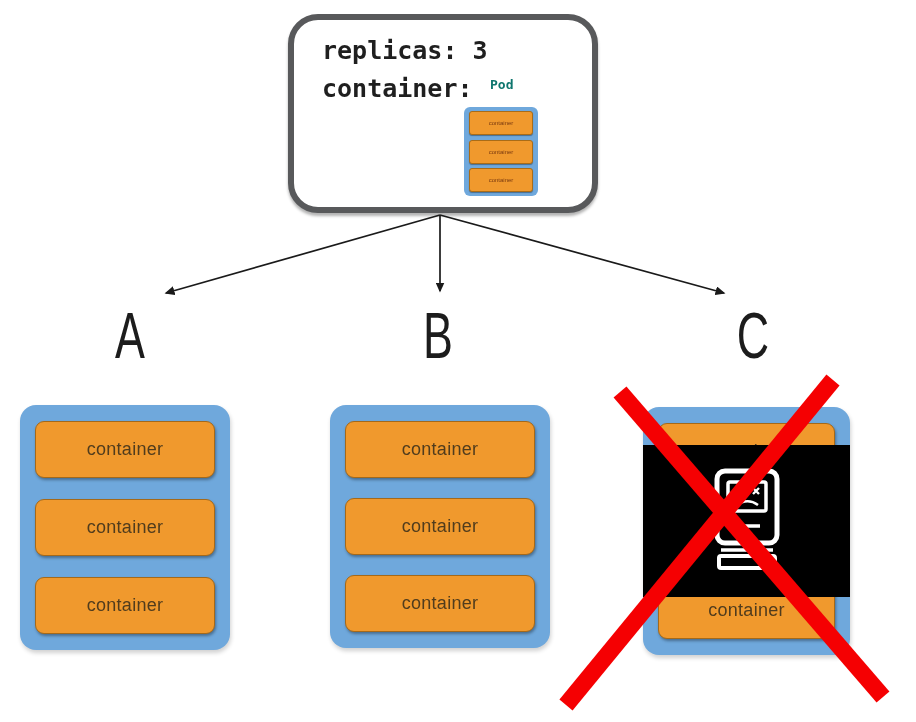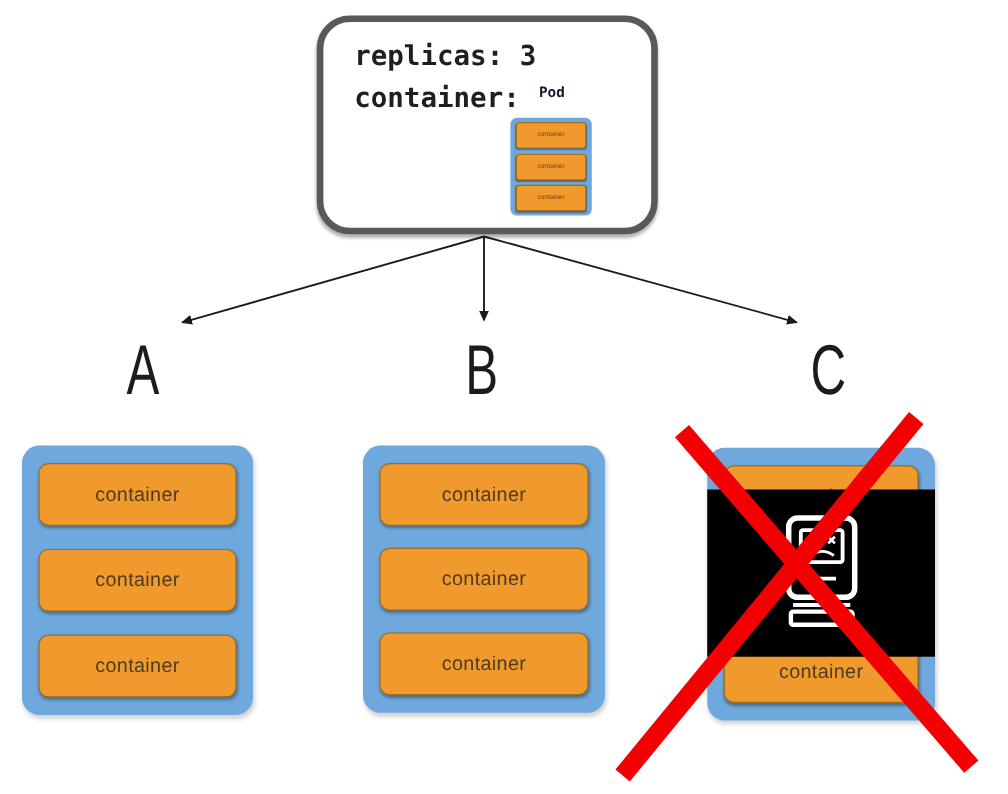--- a/index.html
+++ b/index.html
@@ -34,21 +34,21 @@
     white-space: pre;
   }
   .spec-line.l1 { top: 16px; }
   .spec-line.l2 { top: 54px; }
   .mini-pod-label {
     position: absolute;
     left: 196px; top: 57px;
     font-family: "DejaVu Sans Mono", "Liberation Mono", monospace;
     font-size: 13px;
     font-weight: bold;
-    color: #0f172a;
+    color: #0f766e;
   }
   .mini-pod {
     position: absolute;
     left: 170px; top: 87px;
     width: 74px; height: 89px;
     background: #6fa8dc;
     border-radius: 6px;
     display: flex; flex-direction: column;
     justify-content: space-between;
     padding: 4px 5px;

